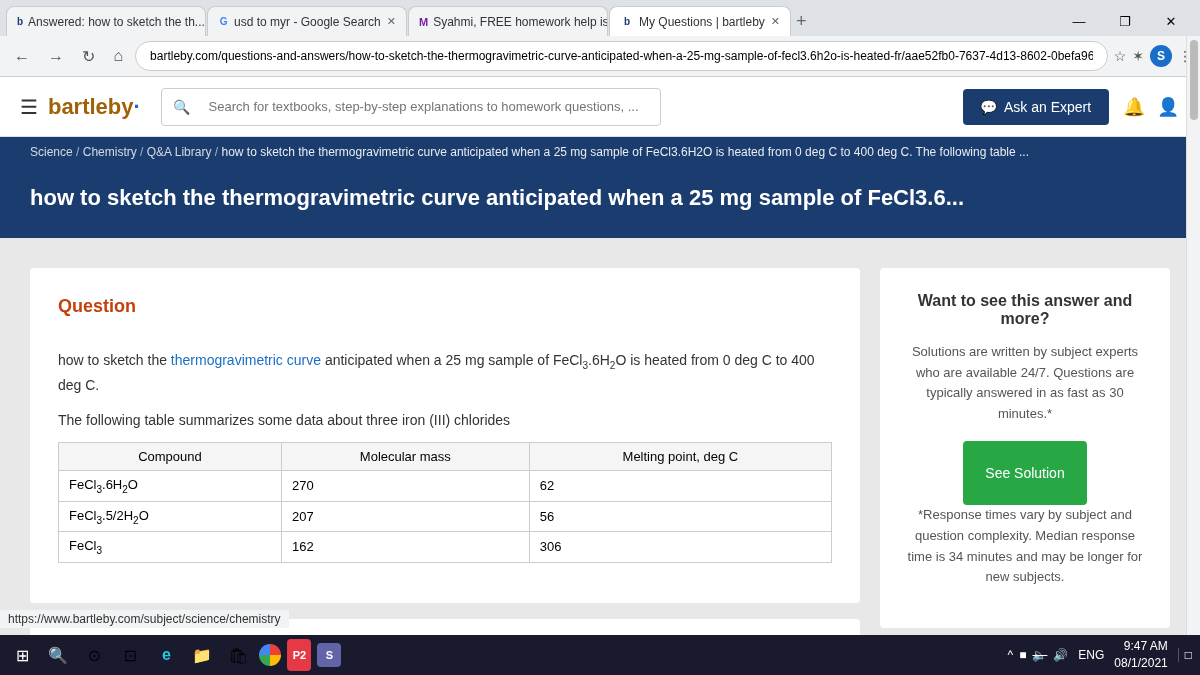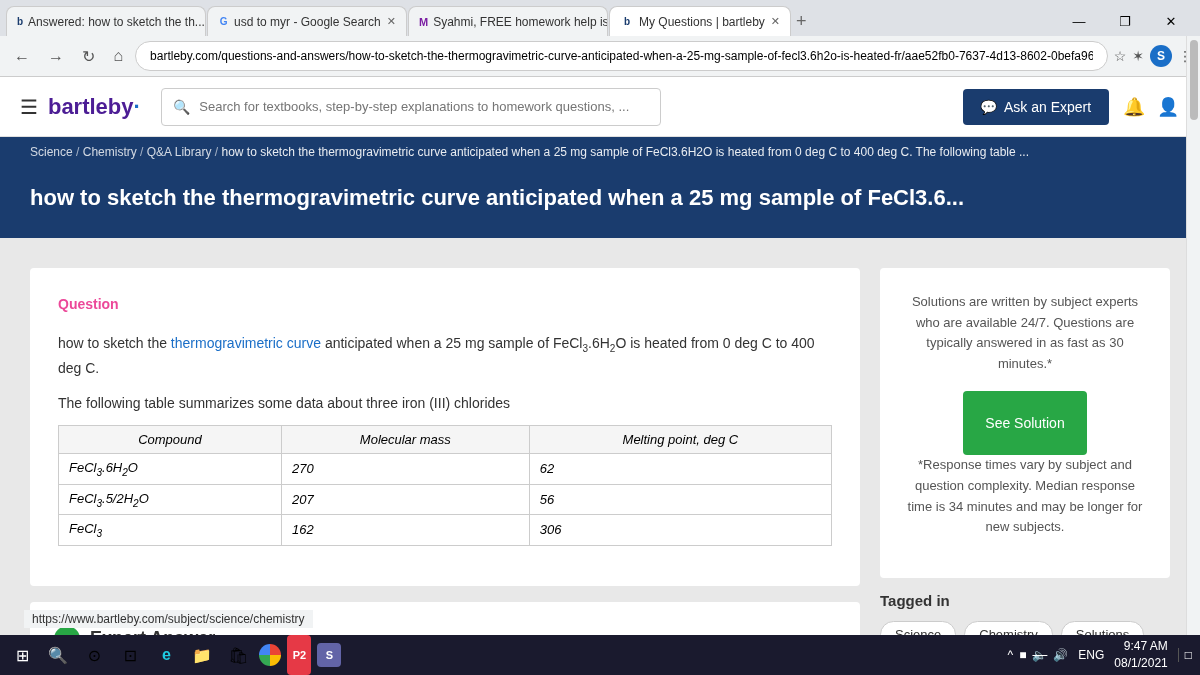--- a/index.html
+++ b/index.html
@@ -19,21 +19,21 @@
     .address-bar { display: flex; align-items: center; padding: 4px 8px; background: #f1f3f4; gap: 6px; height: 40px; }
     .nav-btn { background: none; border: none; font-size: 16px; cursor: pointer; color: #555; padding: 4px 6px; border-radius: 4px; }
     .address-input { flex: 1; height: 30px; border: 1px solid #ccc; border-radius: 16px; padding: 0 14px; font-size: 12px; background: #fff; outline: none; }
     .addr-icons { display: flex; gap: 6px; align-items: center; }
     .addr-icon { font-size: 14px; color: #555; cursor: pointer; }
 
     
     .site-header { display: flex; align-items: center; padding: 0 20px; height: 60px; background: #fff; border-bottom: 1px solid #e0e0e0; }
     .hamburger { font-size: 20px; cursor: pointer; margin-right: 10px; color: #333; }
     .logo { font-size: 22px; font-weight: bold; color: #1a1a2e; margin-right: 20px; }
-    .logo span { color: #4c1d95; }
+    .logo span { color: #a16207; }
     .search-bar { flex: 1; max-width: 500px; display: flex; align-items: center; border: 1px solid #ccc; border-radius: 4px; padding: 0 12px; height: 38px; }
     .search-bar input { border: none; outline: none; font-size: 13px; width: 100%; color: #666; }
     .search-icon-wrap { color: #555; margin-right: 8px; font-size: 14px; }
     .ask-expert-btn { margin-left: auto; background: #1a3c6e; color: #fff; border: none; padding: 10px 18px; border-radius: 4px; font-size: 14px; cursor: pointer; display: flex; align-items: center; gap: 6px; }
     .header-icons { display: flex; gap: 12px; margin-left: 14px; align-items: center; font-size: 18px; color: #333; cursor: pointer; }
 
     
     .breadcrumb-bar { background: #1a3c6e; padding: 8px 30px; font-size: 12px; color: rgba(255,255,255,0.8); }
     .breadcrumb-bar a { color: rgba(255,255,255,0.8); text-decoration: none; }
     .breadcrumb-bar span { color: rgba(255,255,255,0.6); }
@@ -42,26 +42,26 @@
     
     .title-bar { background: #1a3c6e; padding: 16px 30px 24px; }
     .page-title { font-size: 22px; font-weight: bold; color: #fff; line-height: 1.4; }
 
     
     .main-content { background: #e8e8e8; padding: 30px 30px; display: flex; gap: 20px; }
     .left-panel { flex: 1; }
     .right-panel { width: 290px; flex-shrink: 0; }
 
     .question-card { background: #fff; border-radius: 4px; padding: 28px; margin-bottom: 16px; }
-    .question-card h2 { font-size: 14px; font-weight: bold; color: #ec4899; margin-bottom: 20px; }
+    .question-card h2 { font-size: 18px; font-weight: bold; color: #c2410c; margin-bottom: 32px; }
     .question-text { font-size: 14px; color: #333; line-height: 1.6; margin-bottom: 16px; }
     .question-text .blue { color: #1a6ec7; }
     .sub-text { font-size: 14px; color: #333; margin-bottom: 14px; }
 
-    .data-table { border-collapse: collapse; width: 100%; font-size: 13px; margin-bottom: 12px; font-style: italic; }
+    .data-table { border-collapse: collapse; width: 100%; font-size: 13px; margin-bottom: 12px; }
     .data-table th, .data-table td { border: 1px solid #ccc; padding: 6px 10px; }
     .data-table th { background: #f5f5f5; font-weight: normal; }
 
     .answer-card { background: #fff; border-radius: 4px; padding: 24px; }
     .answer-header { display: flex; align-items: center; gap: 10px; font-size: 18px; font-weight: bold; color: #333; }
     .check-circle { width: 26px; height: 26px; border-radius: 50%; background: #28a745; display: flex; align-items: center; justify-content: center; color: #fff; font-size: 14px; }
 
     
     .info-card { background: #fff; border-radius: 4px; padding: 24px; text-align: center; margin-bottom: 14px; }
     .info-card h3 { font-size: 16px; font-weight: bold; color: #333; margin-bottom: 14px; }
@@ -80,21 +80,21 @@
 
     
     .taskbar { position: fixed; bottom: 0; left: 0; right: 0; height: 40px; background: #1a1a2e; display: flex; align-items: center; padding: 0 8px; gap: 6px; z-index: 100; }
     .taskbar-start { background: none; border: none; color: #fff; font-size: 16px; cursor: pointer; padding: 4px 8px; }
     .taskbar-icon { width: 30px; height: 30px; display: flex; align-items: center; justify-content: center; cursor: pointer; border-radius: 4px; font-size: 16px; }
     .taskbar-right { margin-left: auto; display: flex; align-items: center; gap: 10px; color: #fff; font-size: 12px; }
     .taskbar-time { text-align: right; line-height: 1.4; }
     .taskbar-sys { display: flex; gap: 6px; align-items: center; font-size: 12px; }
 
     
-    .status-bar-bottom { position: fixed; bottom: 47px; left: 0; background: #f1f3f4; font-size: 12px; color: #333; padding: 2px 8px; z-index: 99; margin-left: 24px; }
+    .status-bar-bottom { position: fixed; bottom: 47px; left: 0; background: #f1f3f4; font-size: 12px; color: #333; padding: 2px 8px; z-index: 99; }
     sub { font-size: 10px; }
   </style>
 </head>
 <body>
 
 <div class="browser-chrome">
   <div class="tab-bar">
 
     <div class="tab">
       <span class="tab-favicon" style="color:#1a3c6e;font-weight:bold;">b</span>
@@ -142,21 +142,21 @@
   </div>
 </div>
 
 <div class="site-header">
   <span class="hamburger">☰</span>
   <div class="logo">
     <span>bartleby</span><span style="color:#1a6ec7;">·</span>
   </div>
   <div class="search-bar">
     <span class="search-icon-wrap">🔍</span>
-    <input type="text" style="font-size: 13px; color: rgb(153, 153, 153);" placeholder="Search for textbooks, step-by-step explanations to homework questions, ...">
+    <input type="text" style="font-size: 13px; color: rgb(153, 153, 153); text-align: center;" placeholder="Search for textbooks, step-by-step explanations to homework questions, ...">
   </div>
   <button class="ask-expert-btn">
     <span>💬</span>
     <span>Ask an Expert</span>
   </button>
   <div class="header-icons">
     <span>🔔</span>
     <span>👤</span>
   </div>
 </div>
@@ -215,20 +215,21 @@
     <div class="answer-card">
       <div class="answer-header">
         <div class="check-circle">✓</div>
         <span>Expert Answer</span>
       </div>
     </div>
   </div>
 
   <div class="right-panel">
     <div class="info-card">
+      <h3>Want to see this answer and more?</h3>
       <p>Solutions are written by subject experts who are available 24/7. Questions are typically answered in as fast as 30 minutes.*</p>
       <button class="see-solution-btn">See Solution</button>
       <p class="response-note">*Response times vary by subject and question complexity. Median response time is 34 minutes and may be longer for new subjects.</p>
     </div>
 
     <div class="tagged-section">
       <p class="tagged-title">Tagged in</p>
       <div class="tags">
         <span class="tag">Science</span>
         <span class="tag">Chemistry</span>
@@ -248,21 +249,21 @@
 
 <div class="taskbar">
   <button class="taskbar-start">⊞</button>
   <span class="taskbar-icon">🔍</span>
   <span class="taskbar-icon">⊙</span>
   <span class="taskbar-icon">⊡</span>
   <span class="taskbar-icon" style="color:#1ecbe1;font-weight:bold;">e</span>
   <span class="taskbar-icon" style="color:#ffcc00;">📁</span>
   <span class="taskbar-icon">🛍</span>
   <span class="taskbar-icon" style="background: conic-gradient(#ea4335 0deg 90deg,#fbbc04 90deg 180deg,#34a853 180deg 270deg,#4285f4 270deg 360deg);border-radius:50%;width:22px;height:22px;"></span>
-  <span class="taskbar-icon" style="background:#e63946;color:#fff;border-radius:4px;font-size:11px;font-weight:bold;width:24px;height:40px;display:flex;align-items:center;justify-content:center;">P2</span>
+  <span class="taskbar-icon" style="background:#e63946;color:#fff;border-radius:4px;font-size:11px;font-weight:bold;width:24px;height:32px;display:flex;align-items:center;justify-content:center;">P2</span>
   <span class="taskbar-icon" style="background:#6264a7;color:#fff;border-radius:4px;font-size:11px;font-weight:bold;width:24px;height:24px;display:flex;align-items:center;justify-content:center;">S</span>
   <div class="taskbar-right">
     <div class="taskbar-sys">
       <span>^</span>
       <span>■</span>
       <span style="text-decoration:line-through;">🔈</span>
       <span>🔊</span>
     </div>
     <span>ENG</span>
     <div class="taskbar-time">

